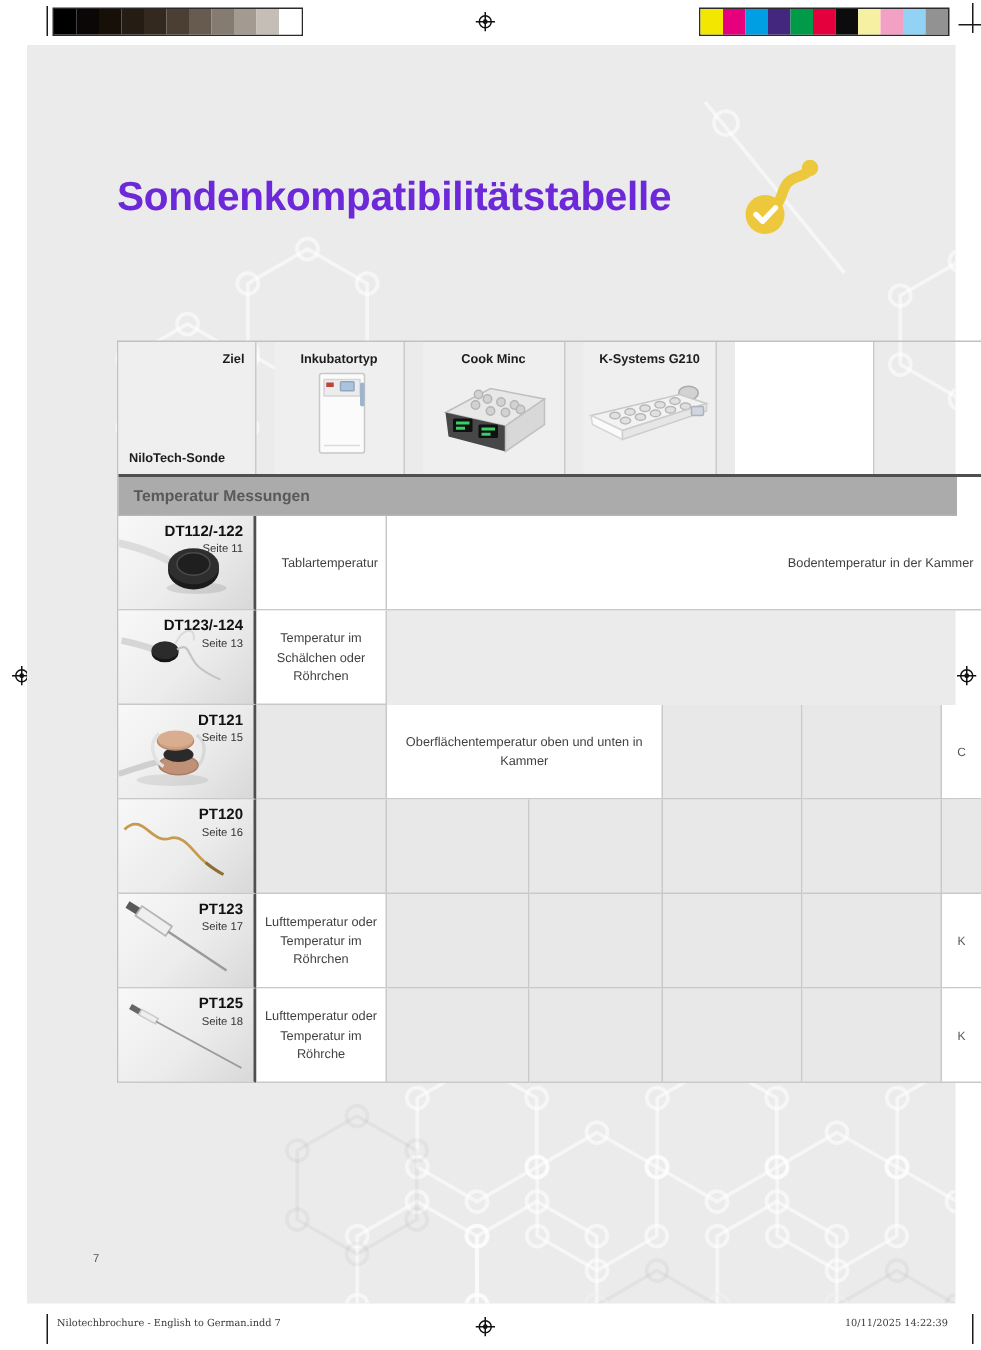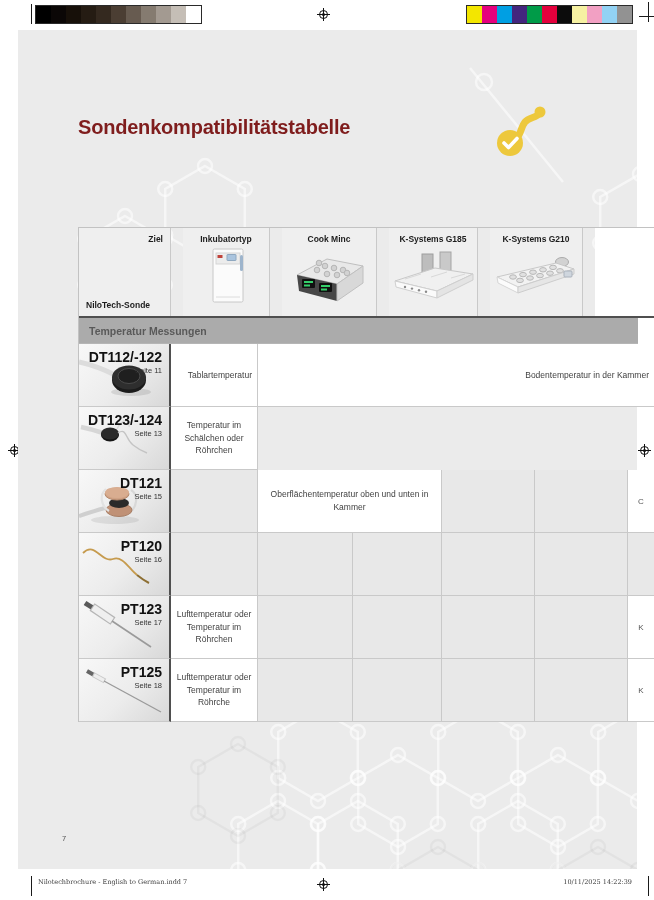--- a/index.html
+++ b/index.html
@@ -8,22 +8,22 @@
 
   
   .cropline{position:absolute;background:#1a1a1a;}
   .swatchbar{position:absolute;top:5px;height:19px;display:flex;border:1px solid #2a2a2a;box-sizing:border-box;}
   .swatchbar span{width:15px;height:100%;display:block;}
   .regmark{position:absolute;width:13px;height:13px;}
 
   
   .page{position:absolute;left:18px;top:30px;width:619px;height:839px;background:#ebebeb;overflow:hidden;}
   .molecule{position:absolute;left:0;top:0;}
-  .page-title{position:absolute;left:60px;top:86px;margin:0;font-size:20px;font-weight:700;
-    letter-spacing:-0.2px;color:#7f1d1d;white-space:nowrap;}
+  .page-title{position:absolute;left:60px;top:86px;margin:0;font-size:27px;font-weight:700;
+    letter-spacing:-0.2px;color:#6d28d9;white-space:nowrap;}
   .title-icon{position:absolute;left:474px;top:72px;width:60px;height:60px;}
   .page-number{position:absolute;left:44px;top:804px;font-size:7.5px;color:#555;}
 
   
   .ctable{position:absolute;left:78px;top:227px;width:576px;font-size:8.5px;color:#3f3f3f;
     border-top:1px solid #c2c2c2;border-left:1px solid #c2c2c2;box-sizing:border-box;background:transparent;}
   .trow{display:grid;grid-template-columns:92px 87px 95px 89px 93px 93px 27px;height:63px;}
   .trow.header{height:88px;border-bottom:2px solid #4f4f4f;gap:12px;}
   .cell{border-right:1px solid #c9c9c9;border-bottom:1px solid #c9c9c9;box-sizing:border-box;position:relative;}
   .trow.header .cell{border-bottom:none;}
@@ -35,21 +35,21 @@
   .corner .corner-top{position:absolute;top:6px;right:7px;font-weight:700;font-size:8.5px;color:#1d1d1d;}
   .corner .corner-bottom{position:absolute;bottom:6px;left:7px;font-weight:700;font-size:8.5px;color:#1d1d1d;}
 
   .section-band{width:559px;height:26px;background:#ababab;border-bottom:1px solid #b5b5b5;box-sizing:border-box;
     display:flex;align-items:center;}
   .section-band span{margin-left:10px;font-weight:700;font-size:10.5px;color:#595959;}
 
   .probe{background:linear-gradient(135deg,#f8f8f8 0%,#ececec 55%,#d8d8d8 100%);
     border-right:2px solid #4f4f4f;}
   .probe .plabel{position:absolute;top:4px;right:7px;text-align:right;line-height:1.3;}
-  .probe .plabel b{display:block;font-size:14px;color:#111;}
+  .probe .plabel b{display:block;font-size:10px;color:#111;}
   .probe .plabel span{display:block;font-size:7.5px;color:#333;}
   .probe svg{position:absolute;left:0;top:0;}
 
   .val{background:#ffffff;display:flex;align-items:center;justify-content:flex-end;text-align:center;
     padding:0 5px;line-height:1.5;}
   .empty{background:#e8e8e8;}
   .cutcell{background:#ffffff;display:flex;align-items:center;justify-content:center;color:#555;font-size:8px;}
   .span5{grid-column:3 / span 5;}
   .span2{grid-column:3 / span 2;}
 
@@ -203,37 +203,20 @@
           <rect x="15" y="34" width="9" height="2" fill="#35d06a"></rect>
             <rect x="15" y="37.5" width="6" height="2" fill="#35d06a"></rect>
           <rect x="30" y="36" width="13" height="9" rx="1" fill="#101010"></rect>
           <rect x="32" y="38" width="9" height="2" fill="#35d06a"></rect>
             <rect x="32" y="41.5" width="6" height="2" fill="#35d06a"></rect>
           <path d="M48 37 L74 19 L74 36 L48 54 Z" fill="#d8d8d8" stroke="#c0c0c0"></path>
         </svg>
       </div>
 
 
-      <div class="cell head">
-        <span class="hlabel">K-Systems G185</span>
-        <svg width="85" height="58" viewBox="0 0 85 58">
-          <rect x="31" y="7" width="11" height="20" fill="#bdbdbd" stroke="#9e9e9e"></rect>
-          <rect x="49" y="5" width="11" height="20" fill="#c9c9c9" stroke="#a5a5a5"></rect>
-          <path d="M4 34 L44 21 L82 27 L46 44 Z" fill="#f0f0f0" stroke="#c8c8c8"></path>
-          <path d="M14 32 L30 27 M40 30 L56 25 M60 31 L74 27" stroke="#d8d8d8"></path>
-          <path d="M4 34 L46 44 L46 51 L5 40 Z" fill="#fafafa" stroke="#d0d0d0"></path>
-          <path d="M46 44 L82 27 L82 33 L46 51 Z" fill="#e4e4e4" stroke="#cfcfcf"></path>
-          <g fill="#8a8a8a">
-            <circle cx="14" cy="40" r="1.2"></circle>
-              <circle cx="21" cy="41.6" r="1.2"></circle>
-            <circle cx="28" cy="43.2" r="1.2"></circle>
-              <circle cx="35" cy="44.8" r="1.2"></circle>
-          </g>
-        </svg>
-      </div>
 
       <div class="cell head">
         <span class="hlabel">K-Systems G210</span>
         <svg width="85" height="54" viewBox="0 0 85 54">
           <ellipse cx="68" cy="15" rx="6.5" ry="4.5" fill="#d2d2d2" stroke="#ababab"></ellipse>
           <path d="M3 30 L62 16 L80 22 L24 40 Z" fill="#f2f2f2" stroke="#c8c8c8"></path>
           <g fill="#e0e0e0" stroke="#b8b8b8">
             <ellipse cx="19" cy="30" rx="3.4" ry="2.2"></ellipse>
               <ellipse cx="29" cy="27.6" rx="3.4" ry="2.2"></ellipse>
             <ellipse cx="39" cy="25.2" rx="3.4" ry="2.2"></ellipse>

